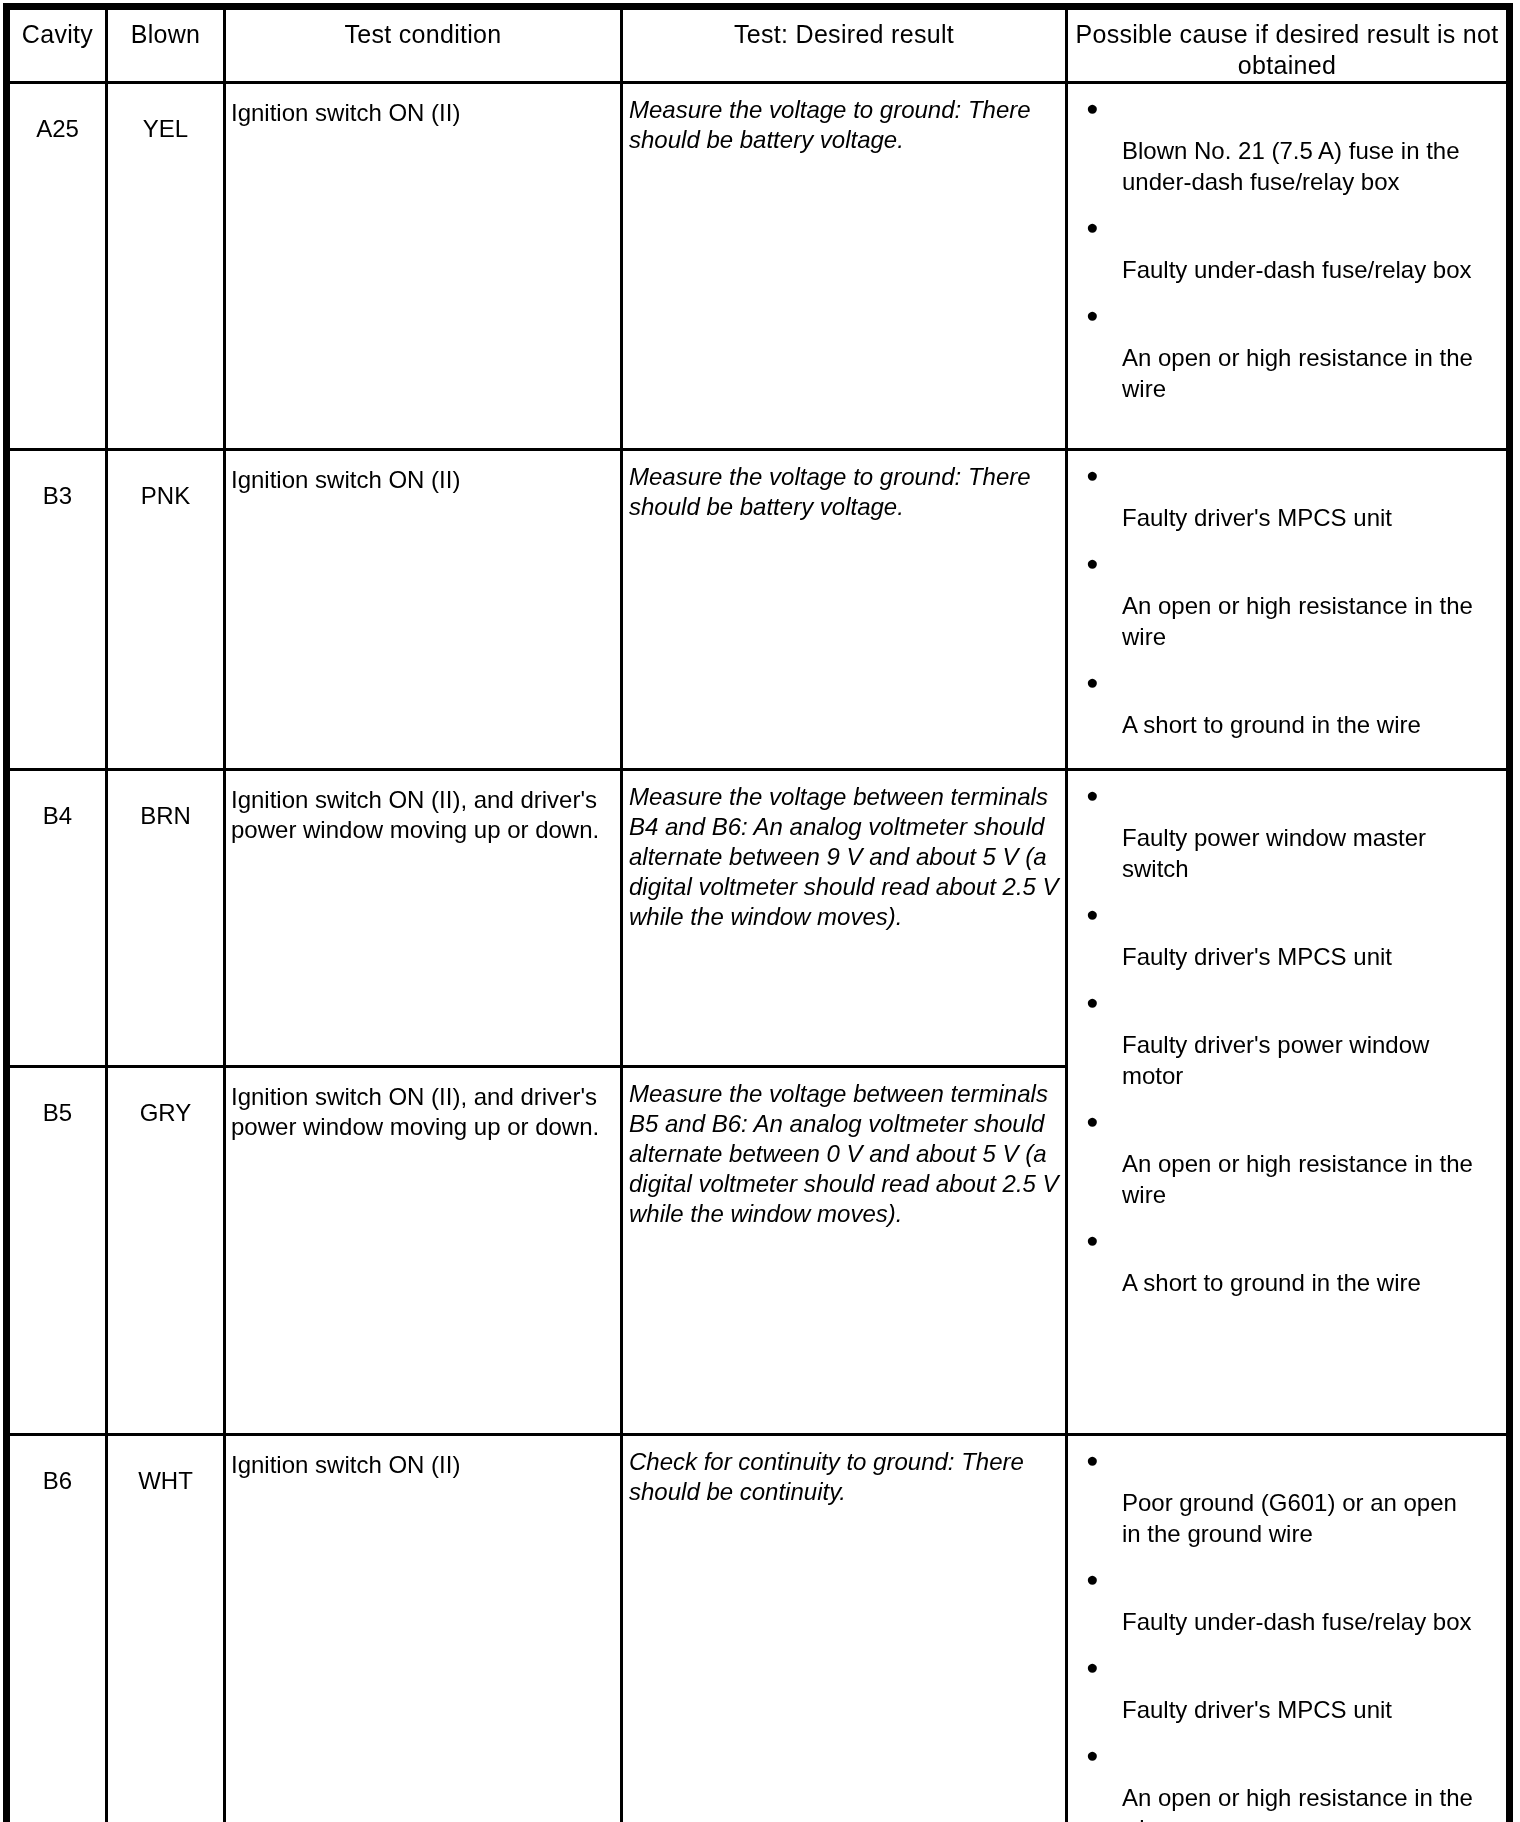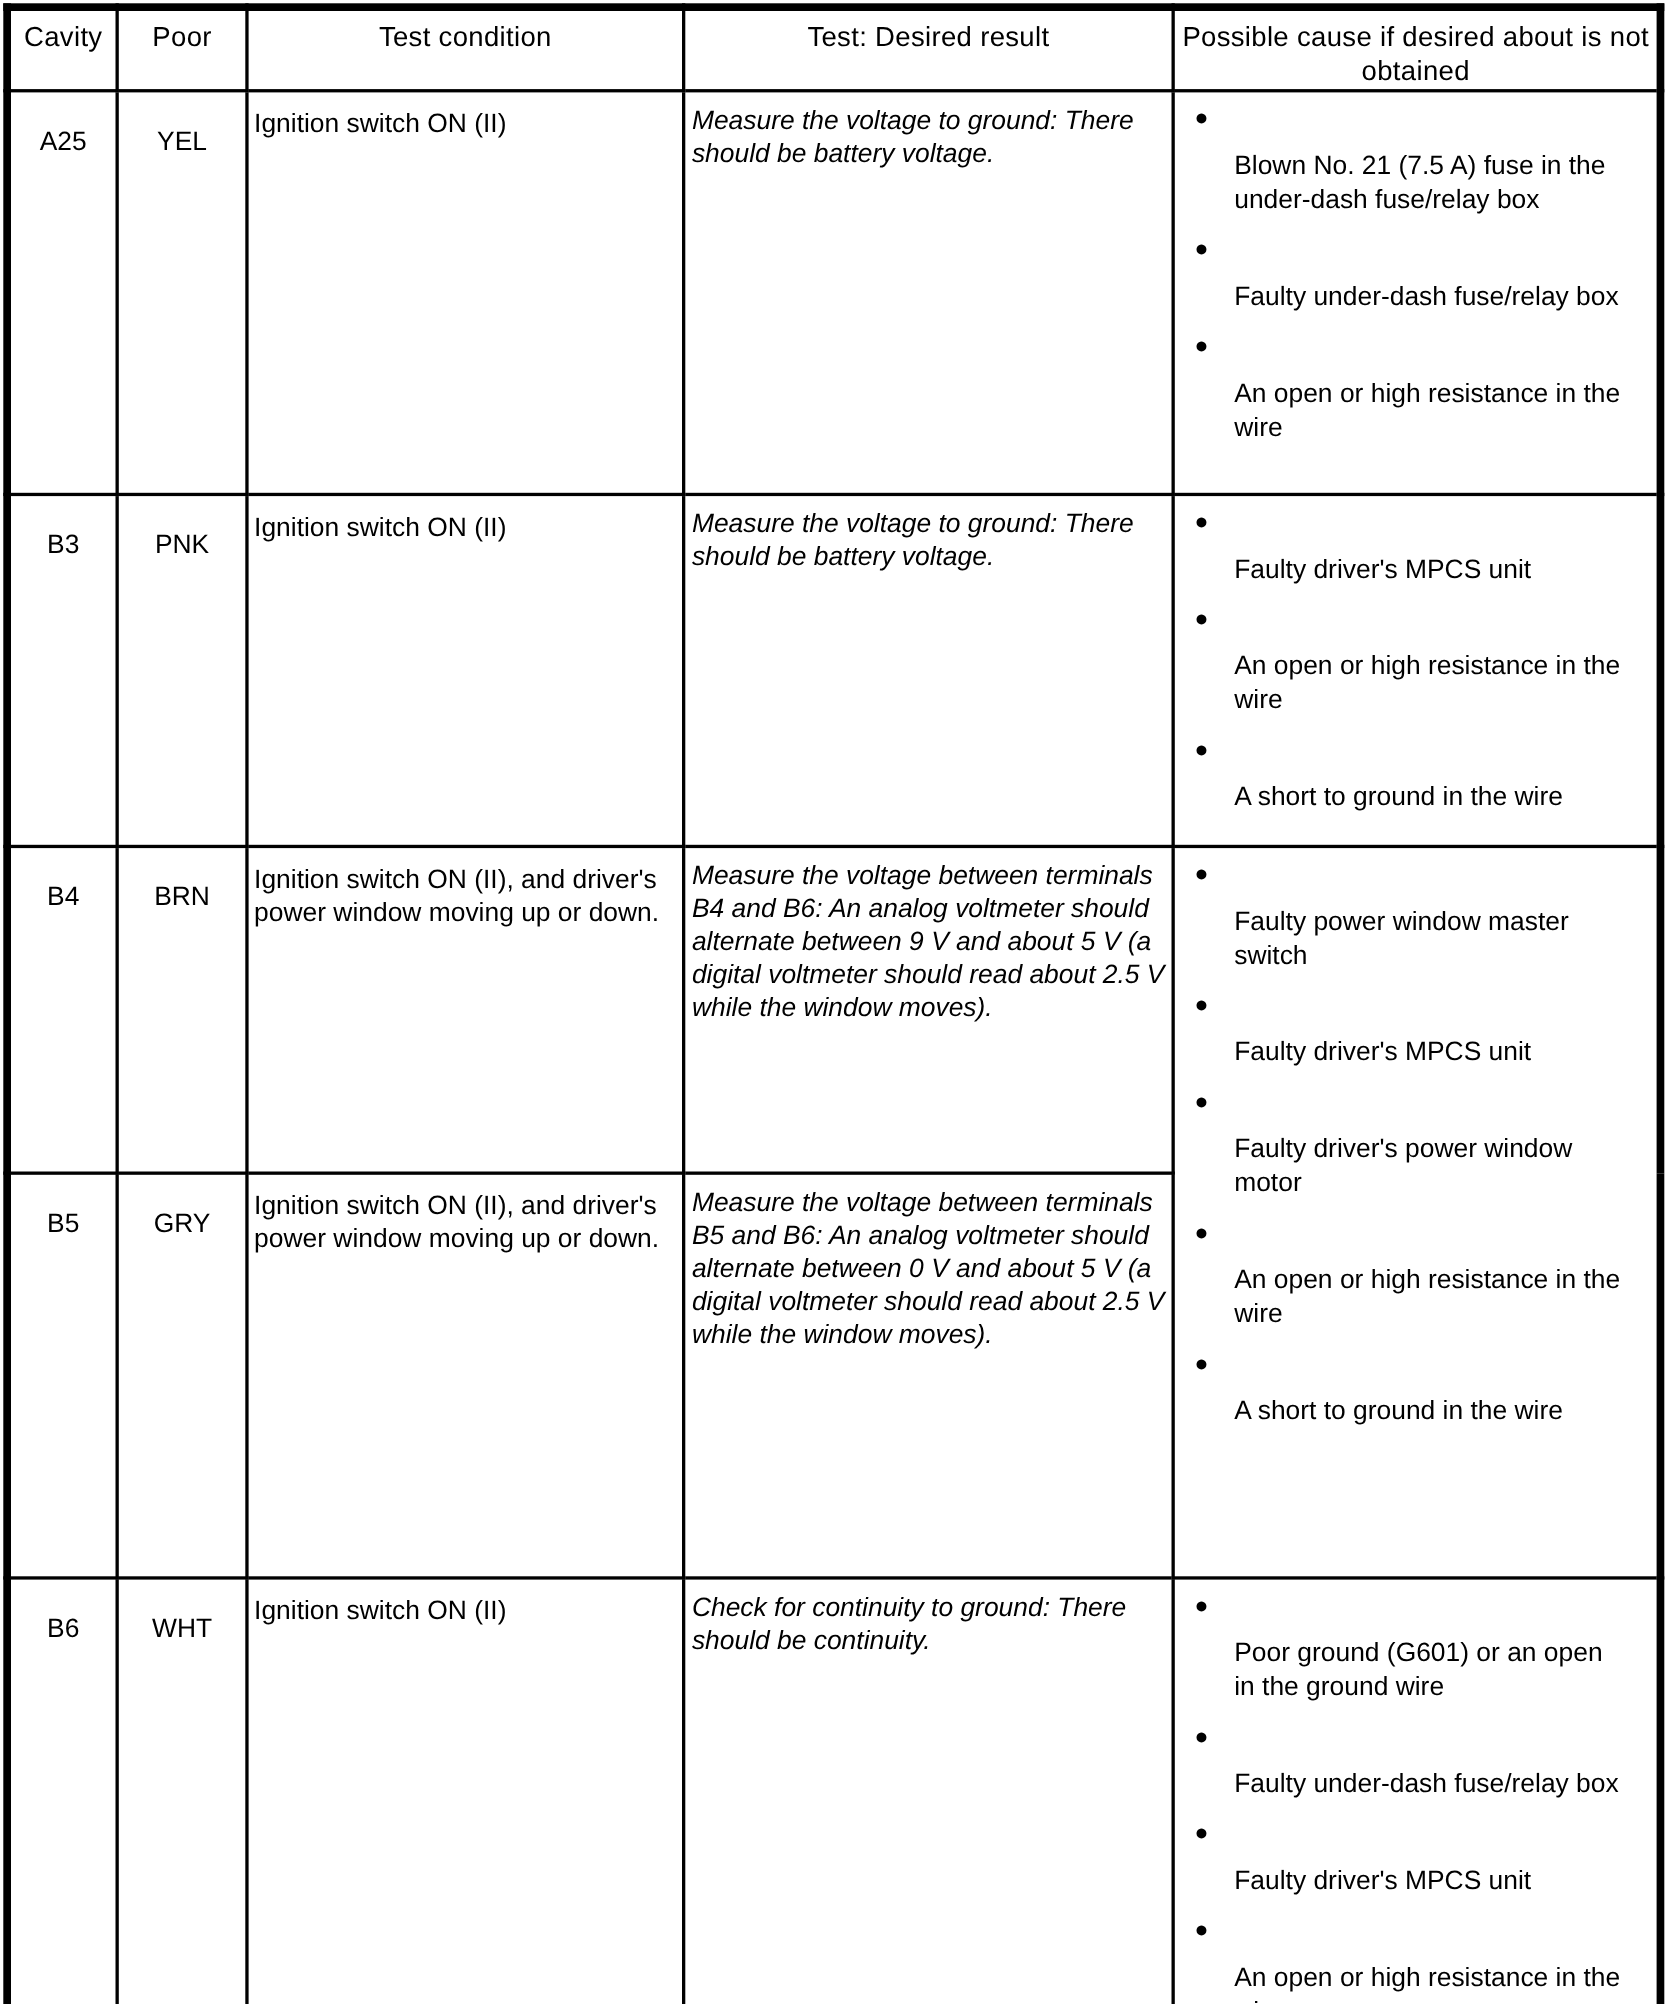--- a/index.html
+++ b/index.html
@@ -68,24 +68,24 @@
     <col style="width:100px">
         <col style="width:118px">
         <col style="width:397px">
         <col style="width:445px">
         <col>
   </colgroup>
 
   <tbody>
         <tr style="height:62px">
     <th>Cavity</th>
-    <th>Poor</th>
+    <th>Blown</th>
     <th>Test condition</th>
     <th>Test: Desired result</th>
-    <th>Possible cause if desired about is not obtained</th>
+    <th>Possible cause if desired result is not obtained</th>
   </tr>
 
   <tr style="height:367px">
     <td class="c-cavity">A25</td>
     <td class="c-wire">YEL</td>
     <td class="c-cond">Ignition switch ON (II)</td>
     <td class="c-result">Measure the voltage to ground: There should be battery voltage.</td>
     <td class="c-cause">
       <div class="cause">
         <div class="dot">●</div>

